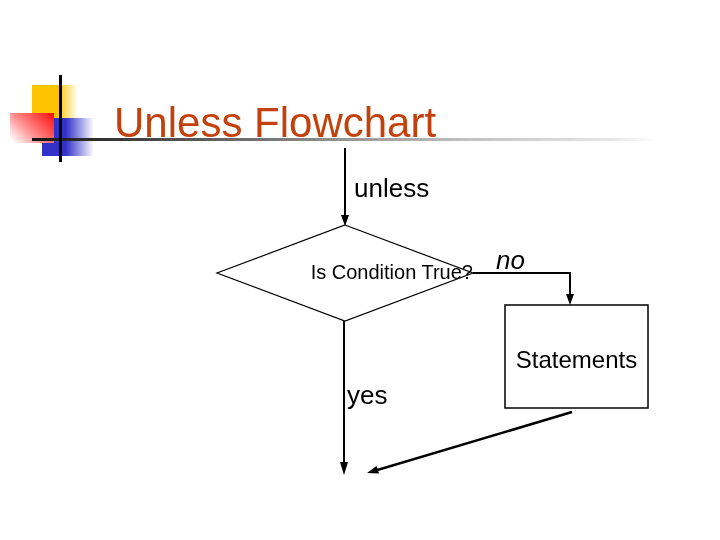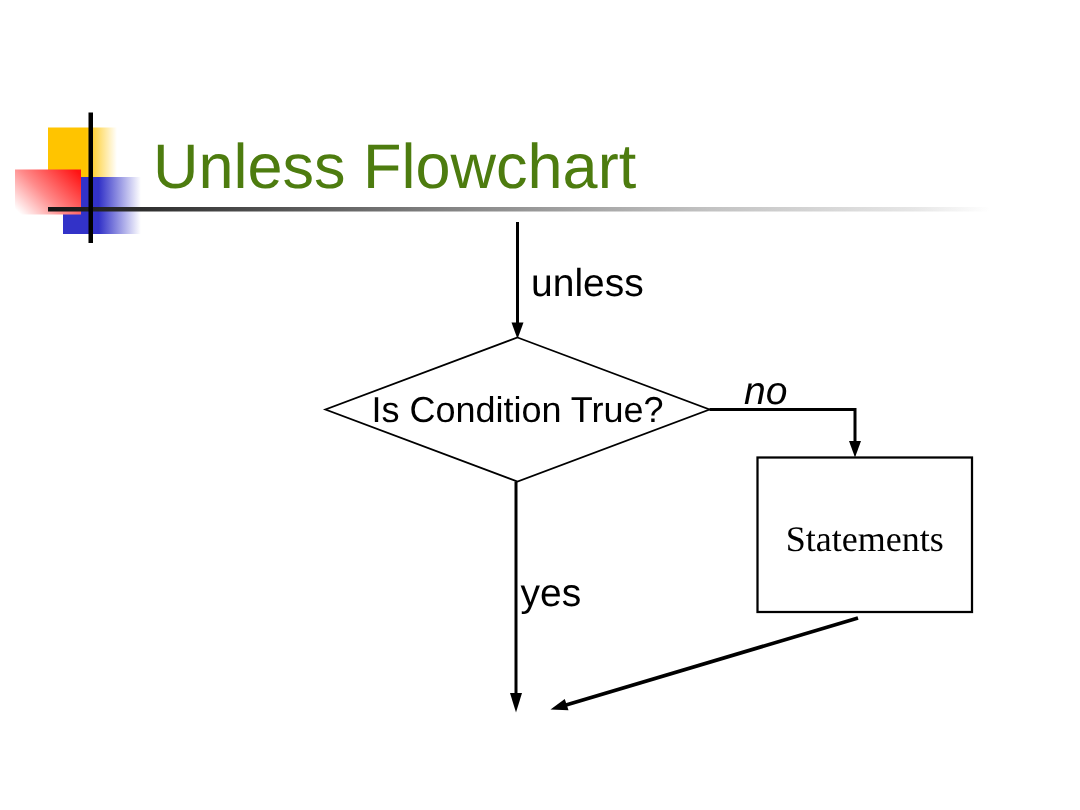--- a/index.html
+++ b/index.html
@@ -33,40 +33,40 @@
     position: absolute; left: 59px; top: 75px; width: 3px; height: 87px;
     background: #000000; z-index: 5;
   }
   .title-underline {
     position: absolute; left: 32px; top: 138px; width: 628px; height: 3px; z-index: 4;
     background: linear-gradient(to right,
       #141414 0%, #3c3c3c 15%, #8a8a8a 45%, #c2c2c2 70%,
       #e6e6e6 92%, rgba(230,230,230,0) 100%);
   }
   .slide-title {
-    position: absolute; left: 98px; top: 84px; margin: 4px; z-index: 6;
-    font-size: 42px; font-weight: normal; color: #4d7c0f;
+    position: absolute; left: 98px; top: 84px; margin: 16px; z-index: 6;
+    font-size: 42px; font-weight: normal; color: #c2410c;
     white-space: nowrap; line-height: 1.1;
   }
   
   .flow-svg { position: absolute; left: 0; top: 0; z-index: 7; }
   .flow-label {
     position: absolute; z-index: 8; color: #000000;
     font-size: 26px; line-height: 1.1; white-space: nowrap;
   }
   .lbl-unless  { left: 354px; top: 174px; }
   .lbl-no      { left: 496px; top: 246px; font-style: italic; }
   .lbl-yes     { left: 347px; top: 381px; text-align: center; }
   .lbl-condition {
     left: 217px; top: 261px; width: 256px;
-    text-align: center; font-size: 24px;
+    text-align: right; font-size: 20px;
   }
   .lbl-statements {
     left: 505px; top: 347px; width: 143px;
-    text-align: center; font-size: 24px; font-family: Liberation Serif, serif;
+    text-align: center; font-size: 24px;
   }
 </style>
 </head>
 <body>
 
 <div class="slide">
 
   <div>
     <div class="deco-sq sq-yellow"></div>
     <div class="deco-sq sq-blue"></div>

